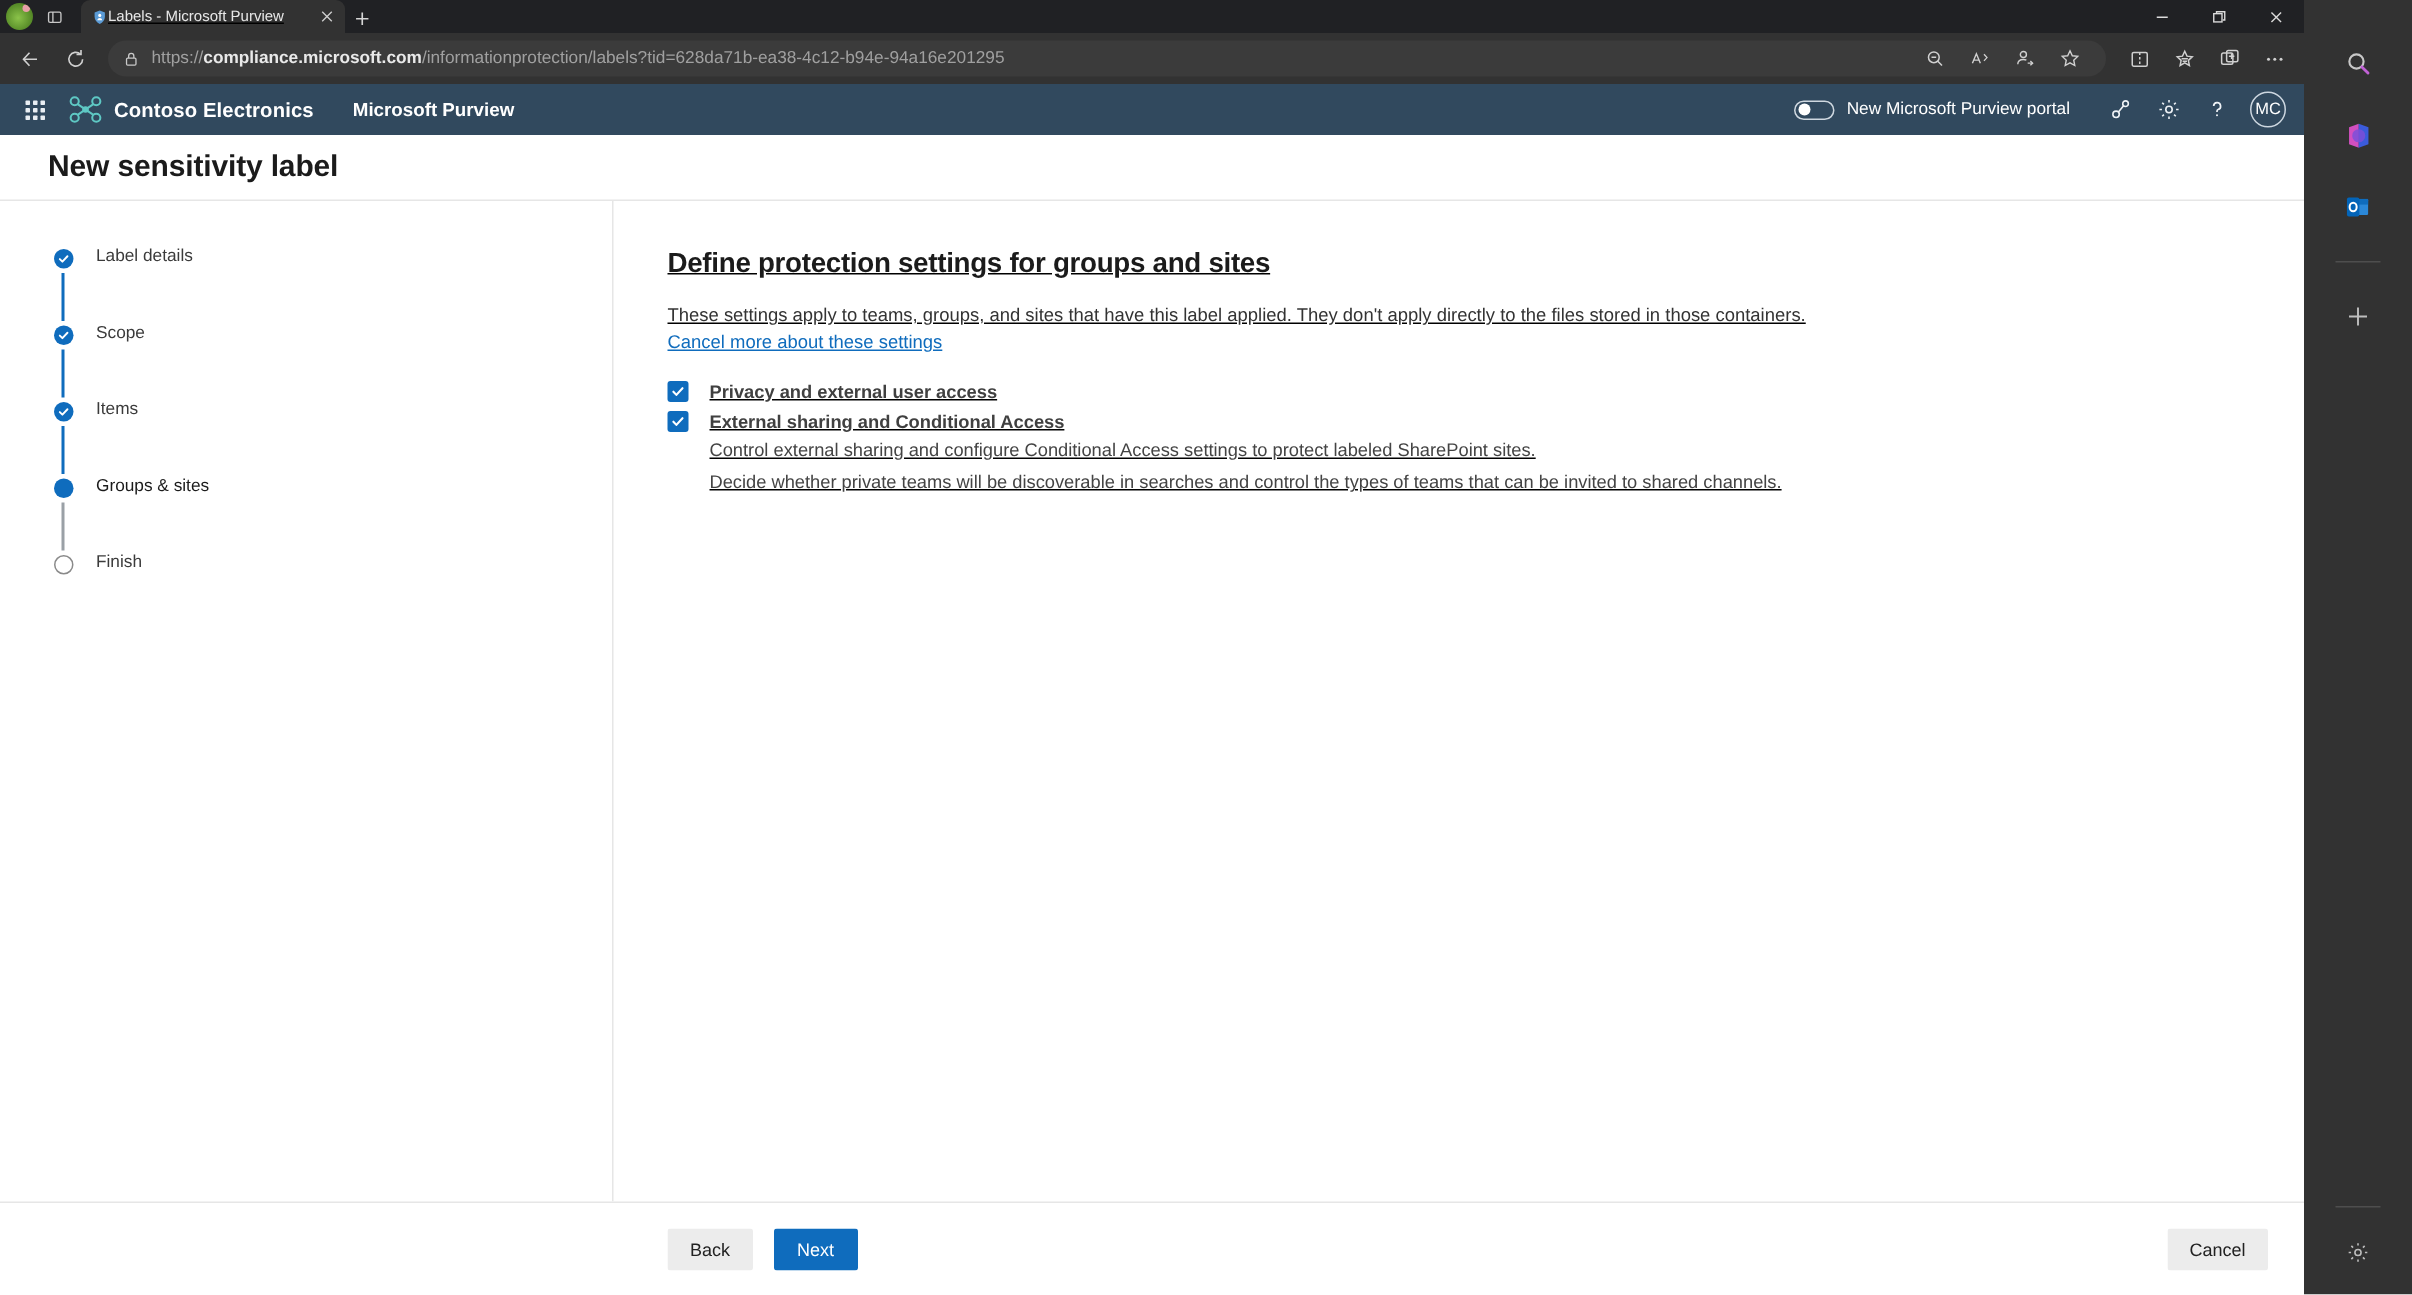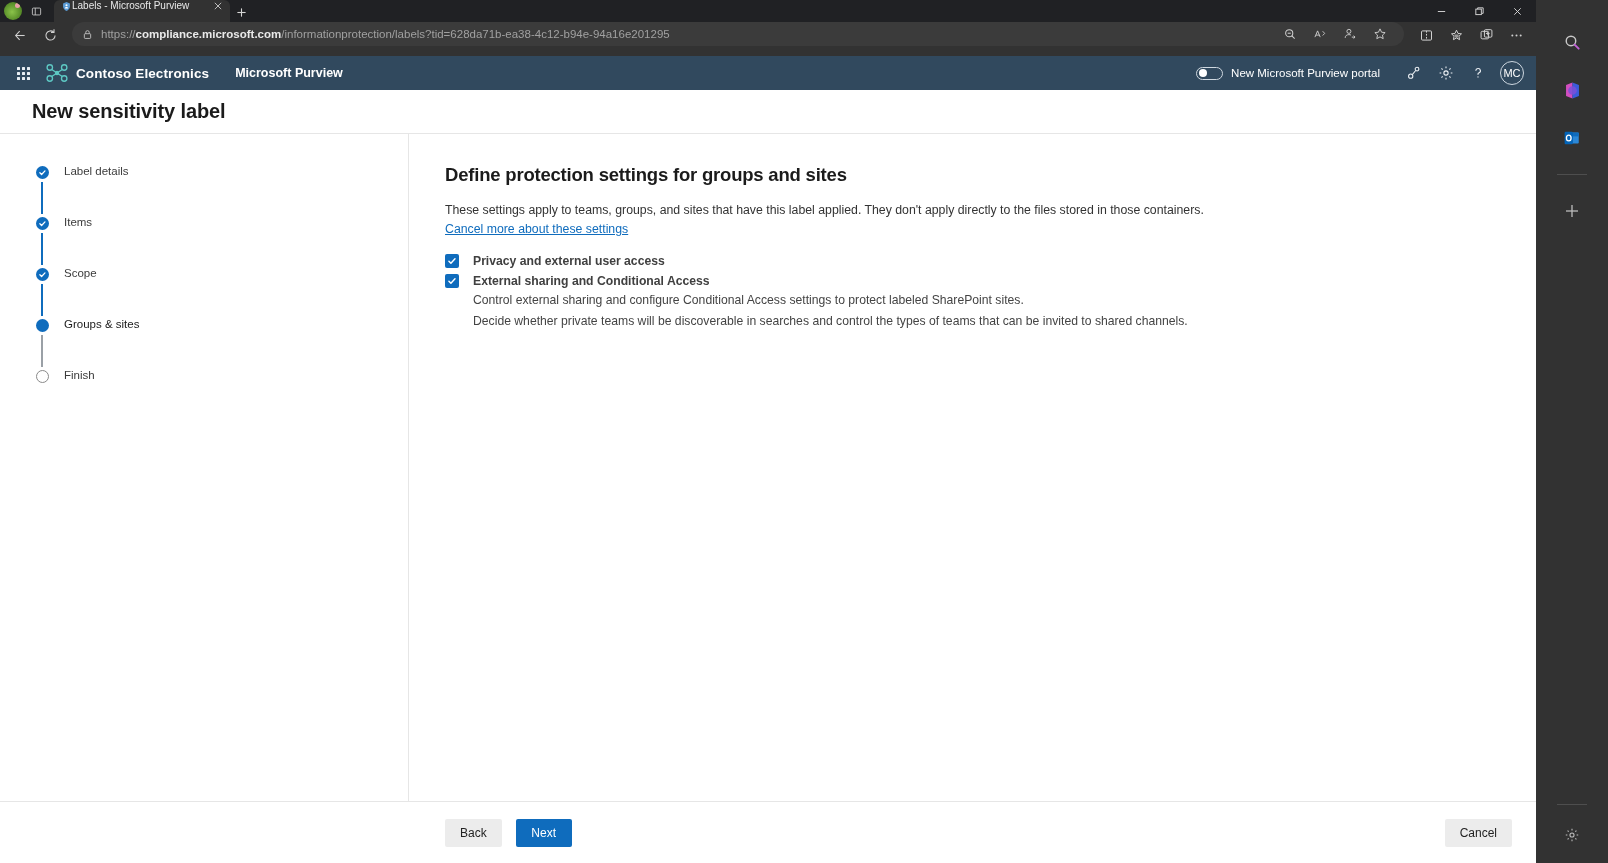--- a/index.html
+++ b/index.html
@@ -28,37 +28,37 @@
   .avatar-plant::after {
     content:""; position:absolute; right:2px; top:1px; width:5px;height:5px;border-radius:50%;
     background:#e8a0a8;
   }
   .tb-icon-btn {
     width: 24px; height: 20px; display:flex; align-items:center; justify-content:center;
     color:#c8c8c8;
   }
   .tab {
     height: 22px; min-width: 176px; max-width: 176px; background:#323232;
-    border-radius: 6px 6px 0 0; display:flex; align-items:flex-start; gap:0;
-    padding: 0 6px; margin-left: 6px; position: relative;
+    border-radius: 6px 6px 0 0; display:flex; align-items:center; gap:0;
+    padding: 0 6px; margin-left: 6px; position: relative; text-decoration: underline;
   }
   .tab-fav {
     width: 12px; height: 12px; flex:0 0 12px; display:flex;align-items:center;justify-content:center;
   }
   .tab-title {
     font-size: 10px; color:#e8e8e8; white-space: nowrap; overflow: hidden;
     text-overflow: ellipsis; flex: 1;
   }
   .tab-close { width:12px;height:12px;color:#cfcfcf;display:flex;align-items:center;justify-content:center;font-size:11px;line-height:1; }
   .new-tab { width:22px;height:20px;display:flex;align-items:center;justify-content:center;color:#d6d6d6;font-size:14px; }
   .win-ctrls { margin-left:auto; display:flex; height:22px; }
   .win-btn { width: 38px; height:22px; display:flex;align-items:center;justify-content:center;color:#dcdcdc; }
 
   .toolbar {
-    height: 34px; background:#323232; display:flex; 
+    height: 34px; background:#323232; display:flex; align-items:center;
     padding: 0 6px; gap: 2px; flex: 0 0 34px;
   }
   .tbtn {
     width: 28px; height: 26px; border-radius: 4px; display:flex;
     align-items:center; justify-content:center; color:#d0d0d0;
   }
   .omnibox {
     flex: 1; height: 24px; background:#3b3b3b; border-radius: 12px;
     display:flex; align-items:center; padding: 0 10px; gap:8px; margin: 0 6px;
     min-width: 0;
@@ -122,21 +122,21 @@
   .dot.done { background:#0f6cbd; }
   .dot.done svg { display:block; }
   .dot.current { background:#0f6cbd; }
   .dot.todo { background:#fff; border:1.3px solid #8a8a8a; }
   .connector { width:1.4px; height:32px; background:#0f6cbd; margin:3px 0; }
   .connector.pending { background:#9aa0a6; }
   .step-label { font-size:11.5px; color:#3b3b3b; margin-left:14px; margin-top:-1px; white-space:nowrap;}
   .step-label.active { font-weight:400; color:#1b1b1b; }
 
   
-  .content-pane { flex:1; padding: 30px 0 0 36px; min-width:0; }
+  .content-pane { flex:1; padding: 30px 0 0 36px; min-width:0;text-decoration:underline; }
   .content-h1 { font-size:18.5px; font-weight:700; color:#1b1b1b; letter-spacing:-0.2px; }
   .content-desc { font-size:12.3px; color:#333; margin-top:16px; line-height:1.35; }
   .content-link { font-size:12.3px; color:#0f6cbd; text-decoration:underline; display:inline-block; margin-top:2px; }
 
   .options { margin-top: 17px; }
   .opt { margin-bottom: 6px; }
   .opt-row { display:flex; align-items:center; gap:0; }
   .cb {
     width:14px;height:14px;flex:0 0 14px;border-radius:2px;background:#0f6cbd;
     display:flex;align-items:center;justify-content:center;
@@ -381,32 +381,32 @@
               </div>
               <div class="step">
                 <div class="step-marker">
                   <div class="dot done">
                     <svg width="9" height="9" viewBox="0 0 12 12" fill="none" stroke="#fff" stroke-width="1.7" stroke-linecap="round" stroke-linejoin="round">
                       <polyline points="2.5,6.3 4.8,8.6 9.3,3.8"></polyline>
                     </svg>
                   </div>
                   <div class="connector"></div>
                 </div>
-                <div class="step-label">Items</div>
+                <div class="step-label">Scope</div>
               </div>
               <div class="step">
                 <div class="step-marker">
                   <div class="dot done">
                     <svg width="9" height="9" viewBox="0 0 12 12" fill="none" stroke="#fff" stroke-width="1.7" stroke-linecap="round" stroke-linejoin="round">
                       <polyline points="2.5,6.3 4.8,8.6 9.3,3.8"></polyline>
                     </svg>
                   </div>
                   <div class="connector"></div>
                 </div>
-                <div class="step-label">Scope</div>
+                <div class="step-label">Items</div>
               </div>
               <div class="step">
                 <div class="step-marker">
                   <div class="dot current"></div>
                   <div class="connector pending"></div>
                 </div>
                 <div class="step-label active">Groups &amp; sites</div>
               </div>
               <div class="step">
                 <div class="step-marker">

